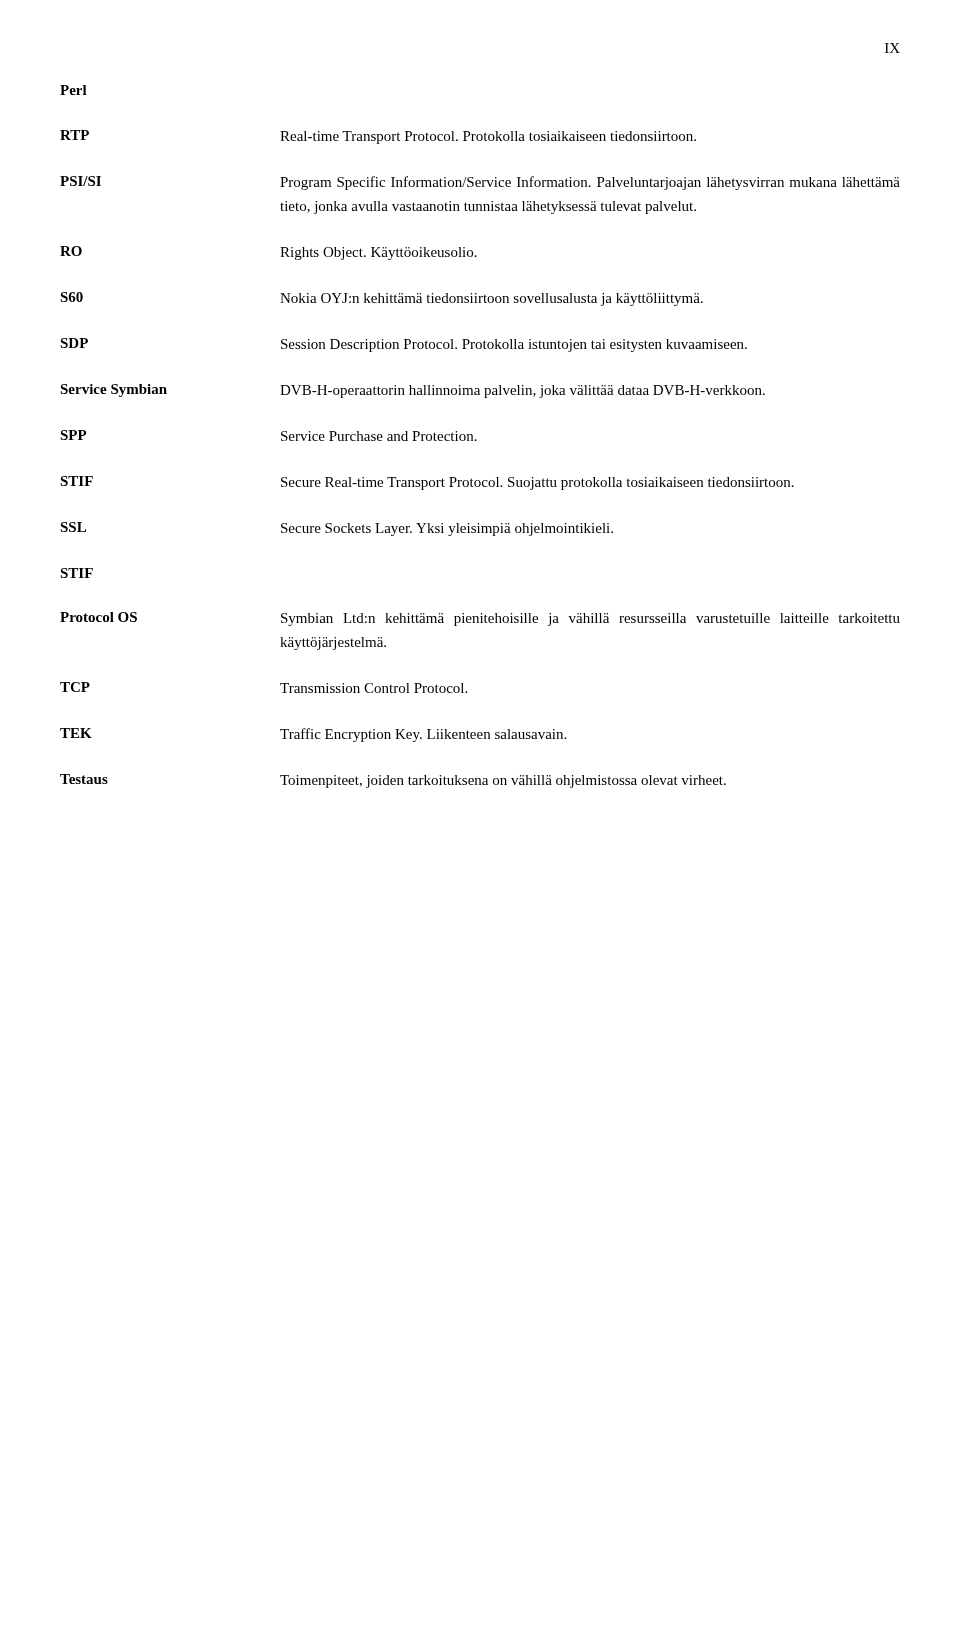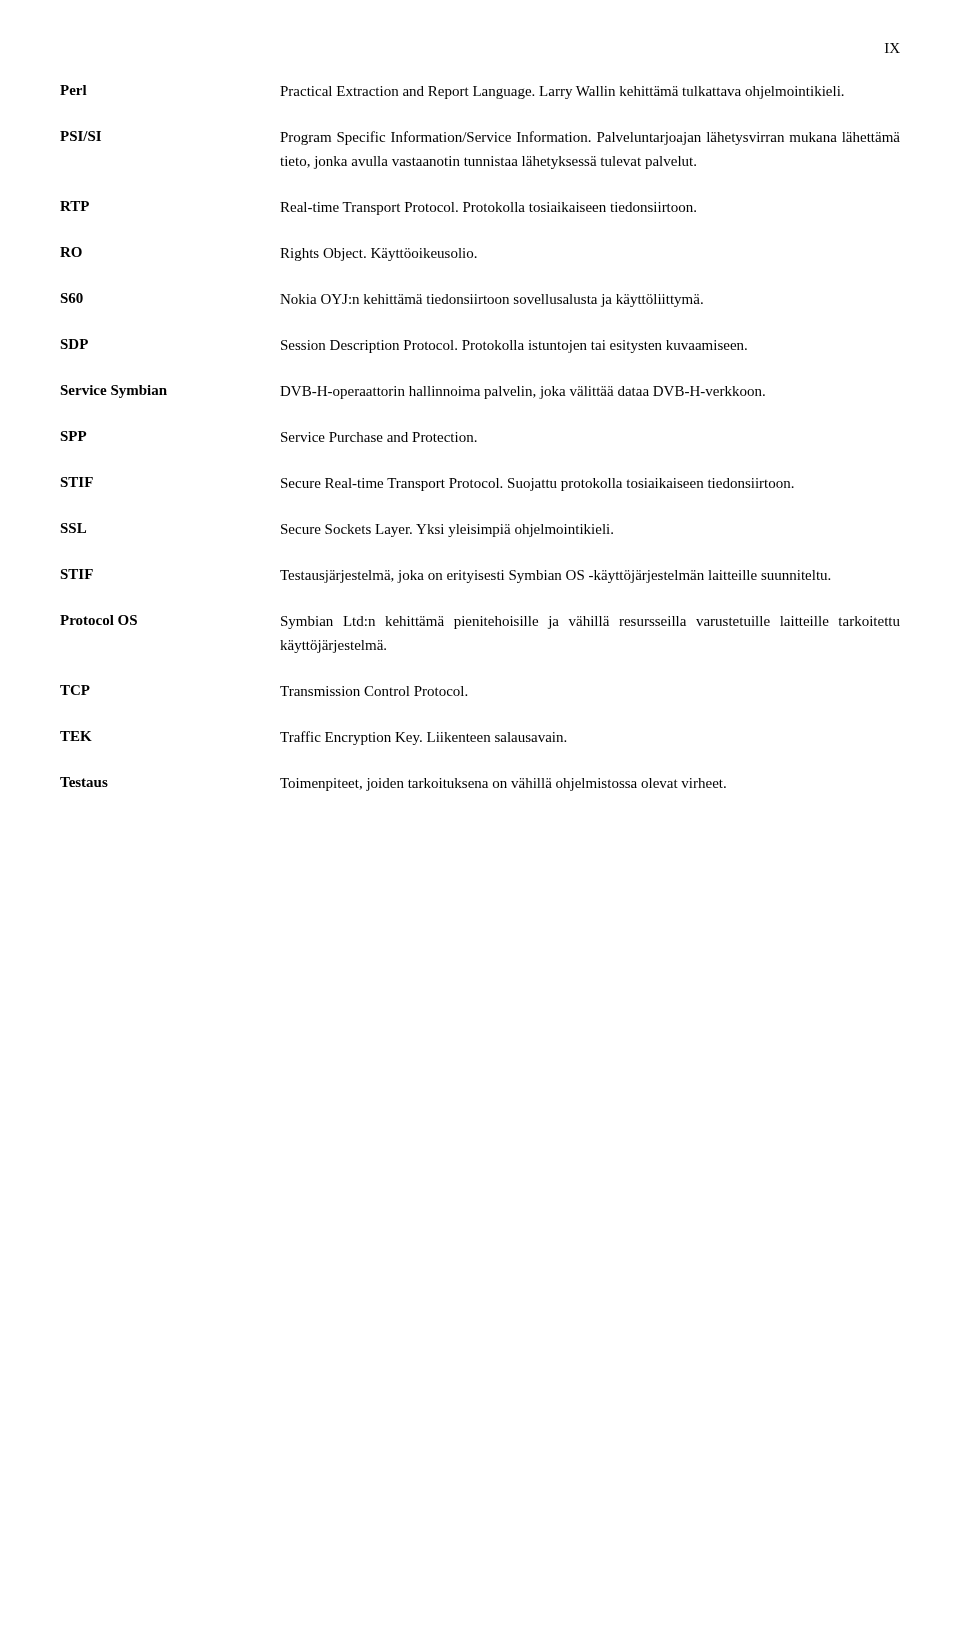--- a/index.html
+++ b/index.html
@@ -50,29 +50,28 @@
 </head>
 <body>
 
 <div class="page-number">
   <span>IX</span>
 </div>
 
 <div>
 <div class="glossary-row">
       <div class="term-col">Perl</div>
-      <div class="def-col">Practical Extraction and Report Language. Larry Wallin kehittämä tulkattava ohjelmointikieli.</div>
+    </div>
+    <div class="glossary-row">
+      <div class="term-col">RTP</div>
+      <div class="def-col">Real-time Transport Protocol. Protokolla tosiaikaiseen tiedonsiirtoon.</div>
     </div>
     <div class="glossary-row">
       <div class="term-col">PSI/SI</div>
       <div class="def-col">Program Specific Information/Service Information. Palveluntarjoajan lähetysvirran mukana lähettämä tieto, jonka avulla vastaanotin tunnistaa lähetyksessä tulevat palvelut.</div>
-    </div>
-    <div class="glossary-row">
-      <div class="term-col">RTP</div>
-      <div class="def-col">Real-time Transport Protocol. Protokolla tosiaikaiseen tiedonsiirtoon.</div>
     </div>
     <div class="glossary-row">
       <div class="term-col">RO</div>
       <div class="def-col">Rights Object. Käyttöoikeusolio.</div>
     </div>
     <div class="glossary-row">
       <div class="term-col">S60</div>
       <div class="def-col">Nokia OYJ:n kehittämä tiedonsiirtoon sovellusalusta ja käyttöliittymä.</div>
     </div>
     <div class="glossary-row">
@@ -90,21 +89,20 @@
     <div class="glossary-row">
       <div class="term-col">STIF</div>
       <div class="def-col">Secure Real-time Transport Protocol. Suojattu protokolla tosiaikaiseen tiedonsiirtoon.</div>
     </div>
     <div class="glossary-row">
       <div class="term-col">SSL</div>
       <div class="def-col">Secure Sockets Layer. Yksi yleisimpiä ohjelmointikieli.</div>
     </div>
     <div class="glossary-row">
       <div class="term-col">STIF</div>
-      <div class="def-col">Testausjärjestelmä, joka on erityisesti Symbian OS -käyttöjärjestelmän laitteille suunniteltu.</div>
     </div>
     <div class="glossary-row">
       <div class="term-col">Protocol OS</div>
       <div class="def-col">Symbian Ltd:n kehittämä pienitehoisille ja vähillä resursseilla varustetuille laitteille tarkoitettu käyttöjärjestelmä.</div>
     </div>
     <div class="glossary-row">
       <div class="term-col">TCP</div>
       <div class="def-col">Transmission Control Protocol.</div>
     </div>
     <div class="glossary-row">

